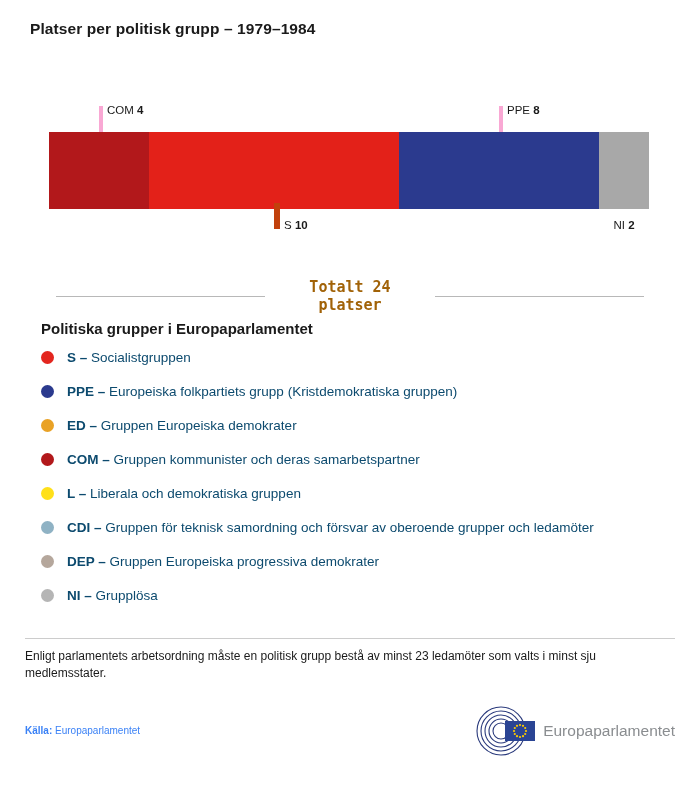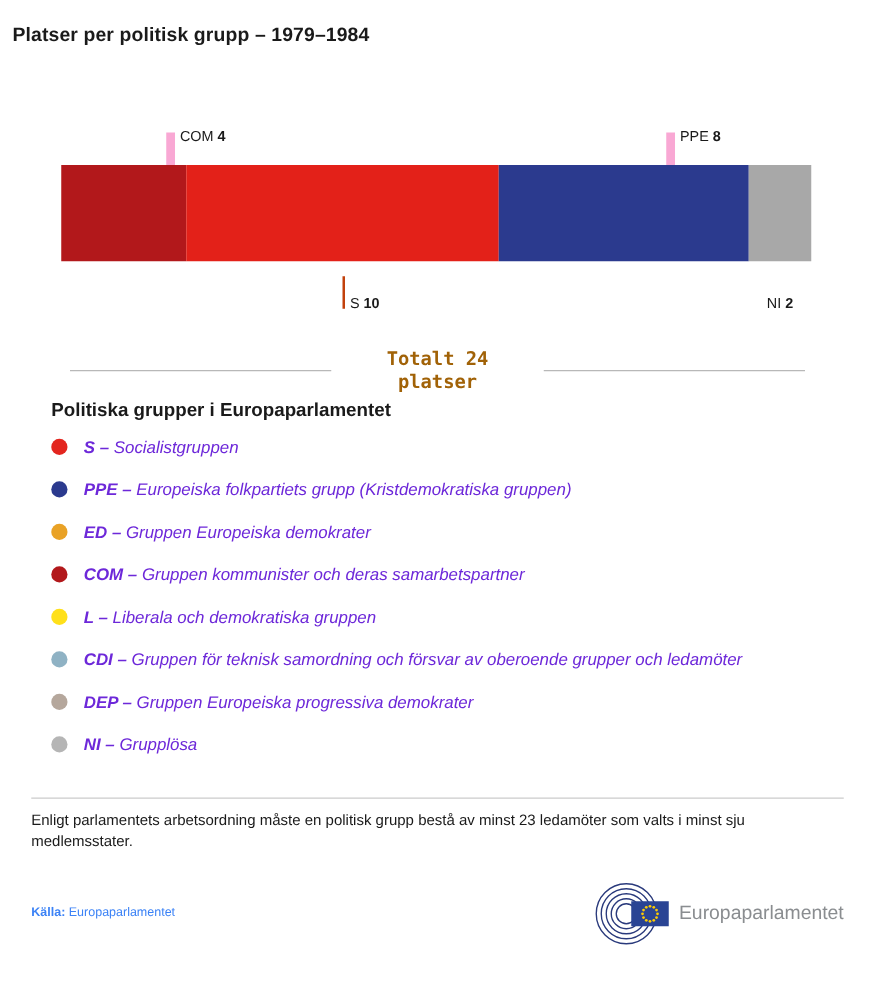--- a/index.html
+++ b/index.html
@@ -4,32 +4,32 @@
 <style>
   * { box-sizing: border-box; }
   html, body { margin: 0; padding: 0; background: #ffffff; }
   body {
     width: 700px; height: 786px; overflow: hidden;
     font-family: "Liberation Sans", sans-serif; color: #1a1a1a;
   }
   .page { width: 700px; height: 786px; position: relative; }
 
   
-  .header { padding: 20px 25px 0 10px; }
+  .header { padding: 20px 25px 0 10px; margin-left: 20px; }
   .title { font-size: 15.5px; font-weight: bold; color: #1a1a1a; margin: 0 0 10px 0; letter-spacing: .1px; }
   .subtitle { font-size: 14.5px; color: #3d3d3d; margin: 0 0 0 2px; font-weight: normal; }
 
   
   .chart-wrap { margin: 64px 51px 0 49px; }
   .chart { position: relative; height: 136px; width: 600px; }
   .bar { position: absolute; left: 0; right: 0; top: 30px; height: 77px; }
   .segment { position: absolute; top: 0; height: 100%; }
   .marker { position: absolute; width: 0; }
-  .marker.above { top: 4px; height: 26px; border-left: 7px solid #f9a8d4; margin-left: 34px; }
-  .marker.below { top: 119px; height: 26px; border-left: 2px solid #c2410c; }
+  .marker.above { top: 4px; height: 26px; border-left: 4px solid #f9a8d4; }
+  .marker.below { top: 101px; height: 26px; border-left: 6px solid #c2410c; }
   .marker.no-tick { border-left: none; }
   .mtext { position: absolute; white-space: nowrap; font-size: 11.5px; color: #1a1a1a; }
   .marker.above .mtext { left: 4px; top: -2px; }
   .marker.below .mtext { left: 4px; bottom: -2px; }
   .marker.no-tick .mtext { left: 0; transform: translateX(-50%); }
   .mtext b { font-weight: bold; }
 
   
   .total-row { display: flex; align-items: center; margin: 40px 56px 0 56px; }
   .total-line { flex: 1 1 auto; border-top: 1px solid #b8b8b8; height: 0; }
@@ -38,21 +38,21 @@
     font-family: "DejaVu Sans Mono", monospace; font-weight: bold;
     font-size: 15px; line-height: 18px; color: #a16207;
   }
 
   
   .legend { padding: 0 25px; margin-top: 6px; margin-left: 16px; }
   .legend-heading { font-size: 15px; font-weight: bold; margin: 0; color: #1a1a1a; }
   .legend-list { margin-top: 3px; }
   .legend-item { display: flex; align-items: center; height: 34px; }
   .dot { width: 13px; height: 13px; border-radius: 50%; flex: 0 0 13px; margin-right: 13px; }
-  .legend-text { font-size: 13.5px; color: #6d28d9; font-style: italic; }
+  .legend-text { font-size: 13.5px; color: #0c4a6e; }
   .legend-text b { font-weight: bold; }
 
   
   .note-divider { margin: 26px 25px 0 25px; border-top: 1px solid #cccccc; height: 0; }
   .footnote { margin: 9px 25px 0 25px; max-width: 648px; font-size: 12px; line-height: 1.4; color: #1a1a1a; }
 
   
   .bottom { display: flex; justify-content: space-between; align-items: center; margin: 22px 25px 0 25px; }
   .source { font-size: 10px; color: #3b82f6; }
   .source b { font-weight: bold; }

